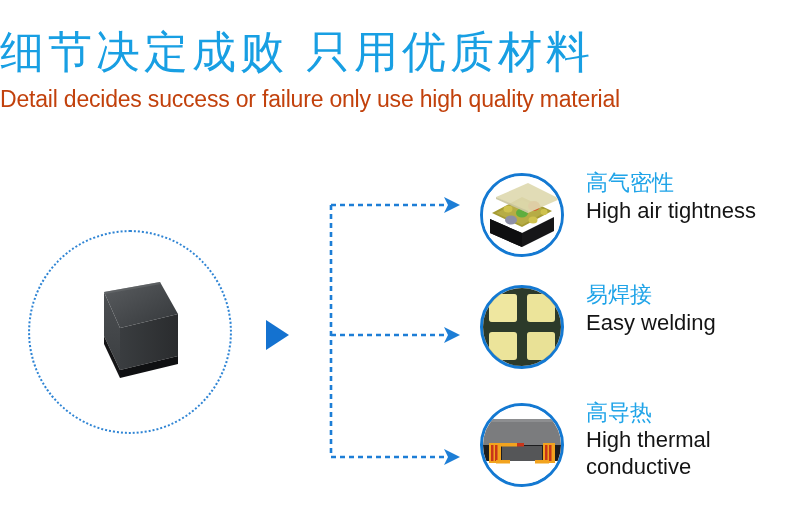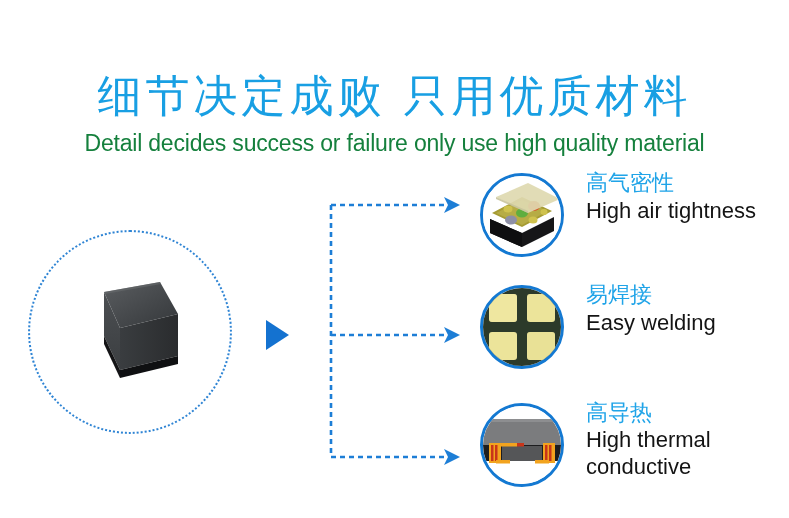--- a/index.html
+++ b/index.html
@@ -6,32 +6,32 @@
   body{
     width:789px;height:518px;
     font-family:"Liberation Sans","DejaVu Sans",sans-serif;
     -webkit-font-smoothing:antialiased;
     overflow:hidden;
     position:relative;
   }
   .stage{position:relative;width:789px;height:518px;background:#fff;}
 
   
-  .header{position:absolute;left:0;top:26px;width:789px;text-align:center;margin-top:44px;}
+  .header{position:absolute;left:0;top:26px;width:789px;}
   .title{
     color:#189fe3;
     font-size:44px;
     line-height:52px;
     letter-spacing:4px;
     font-weight:400;
     white-space:nowrap;
     font-family:"DejaVu Sans","Liberation Sans",sans-serif;
   }
   .subtitle{
-    color:#15803d;
+    color:#c2410c;
     font-size:23px;
     line-height:30px;
     margin-top:6px;
     font-weight:400;
     letter-spacing:-0.2px;
     white-space:nowrap;
   }
 
   
   .product-wrap{position:absolute;left:28px;top:230px;width:200px;height:200px;}

